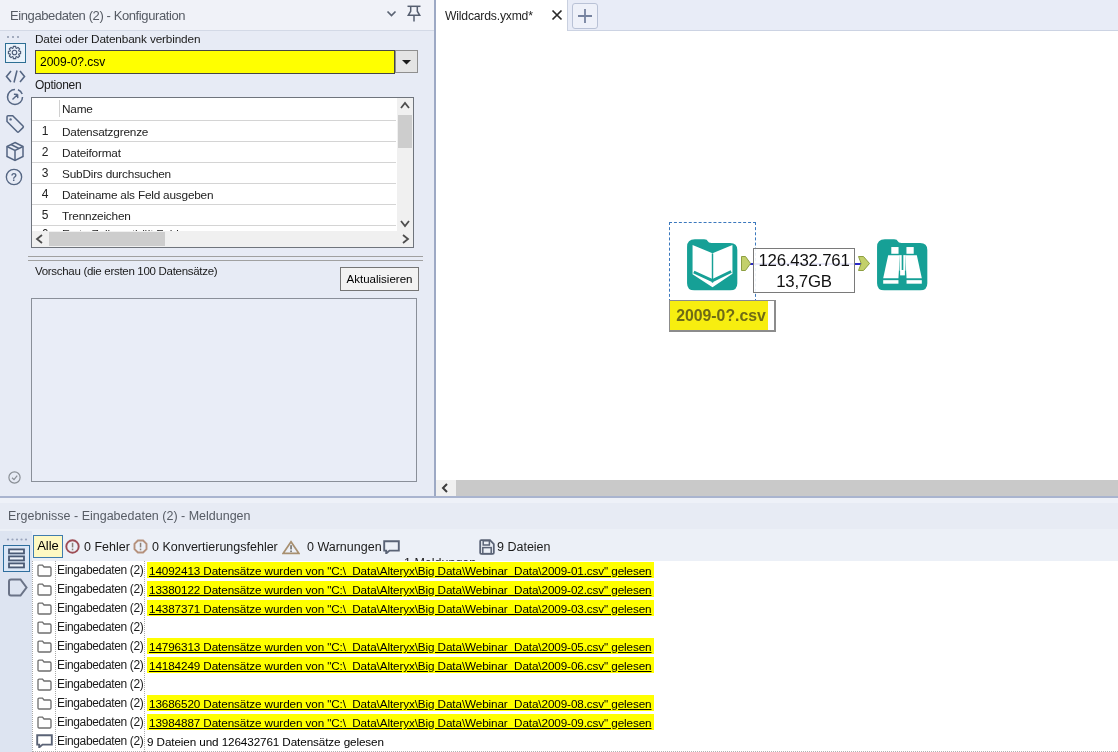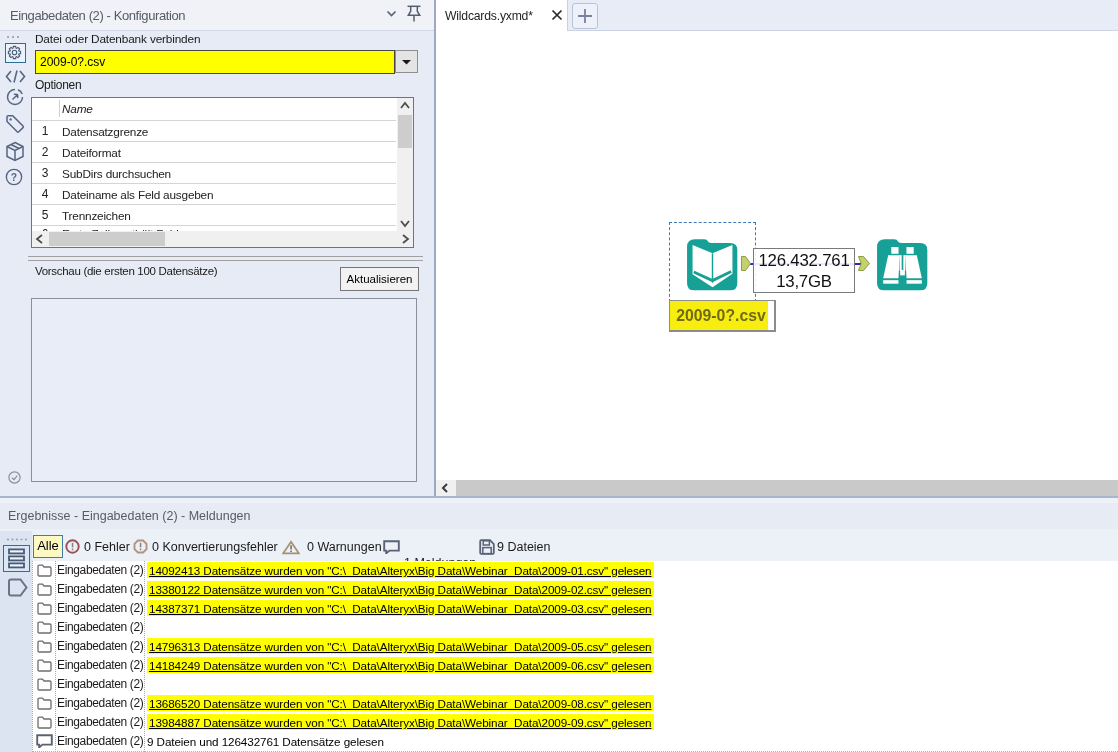--- a/index.html
+++ b/index.html
@@ -89,21 +89,21 @@
 <div class="abs" style="left:35px;top:32px;font-size:11.8px;letter-spacing:-0.15px;color:#1a1a1a;">Datei oder Datenbank verbinden</div>
 <div class="abs" style="left:35px;top:50px;width:354px;height:18px;background:#ffff00;border:1px solid #464646;font-size:12px;color:#000;padding:3.5px 0 0 4px;">2009-0?.csv</div>
 <div class="abs" style="left:395px;top:50px;width:21px;height:21px;background:#e4e4e4;border:1px solid #8f8f8f;">
   <svg width="21" height="21">
       <path d="M6 9 L10.5 13.5 L15 9 Z" fill="#1a1a1a"></path>
     </svg>
 </div>
 <div class="abs" style="left:35px;top:78px;font-size:12px;letter-spacing:-0.3px;color:#1a1a1a;">Optionen</div>
 
 <div class="abs" id="optTable">
-  <div style="position:absolute;left:30px;top:4px;font-size:11.8px;letter-spacing:-0.2px;color:#222;font-style:italic;">Name</div>
+  <div style="position:absolute;left:30px;top:4px;font-size:11.8px;letter-spacing:-0.2px;color:#222;">Name</div>
   <div style="position:absolute;left:27px;top:2px;width:1px;height:17px;background:#d0d0d0;"></div>
   <div class="trow" style="top:22px;">
       <div class="tnum">1</div>
       <div class="tname">Datensatzgrenze</div>
     </div>
   <div class="trow" style="top:43px;">
       <div class="tnum">2</div>
       <div class="tname">Dateiformat</div>
     </div>
   <div class="trow" style="top:64px;">

